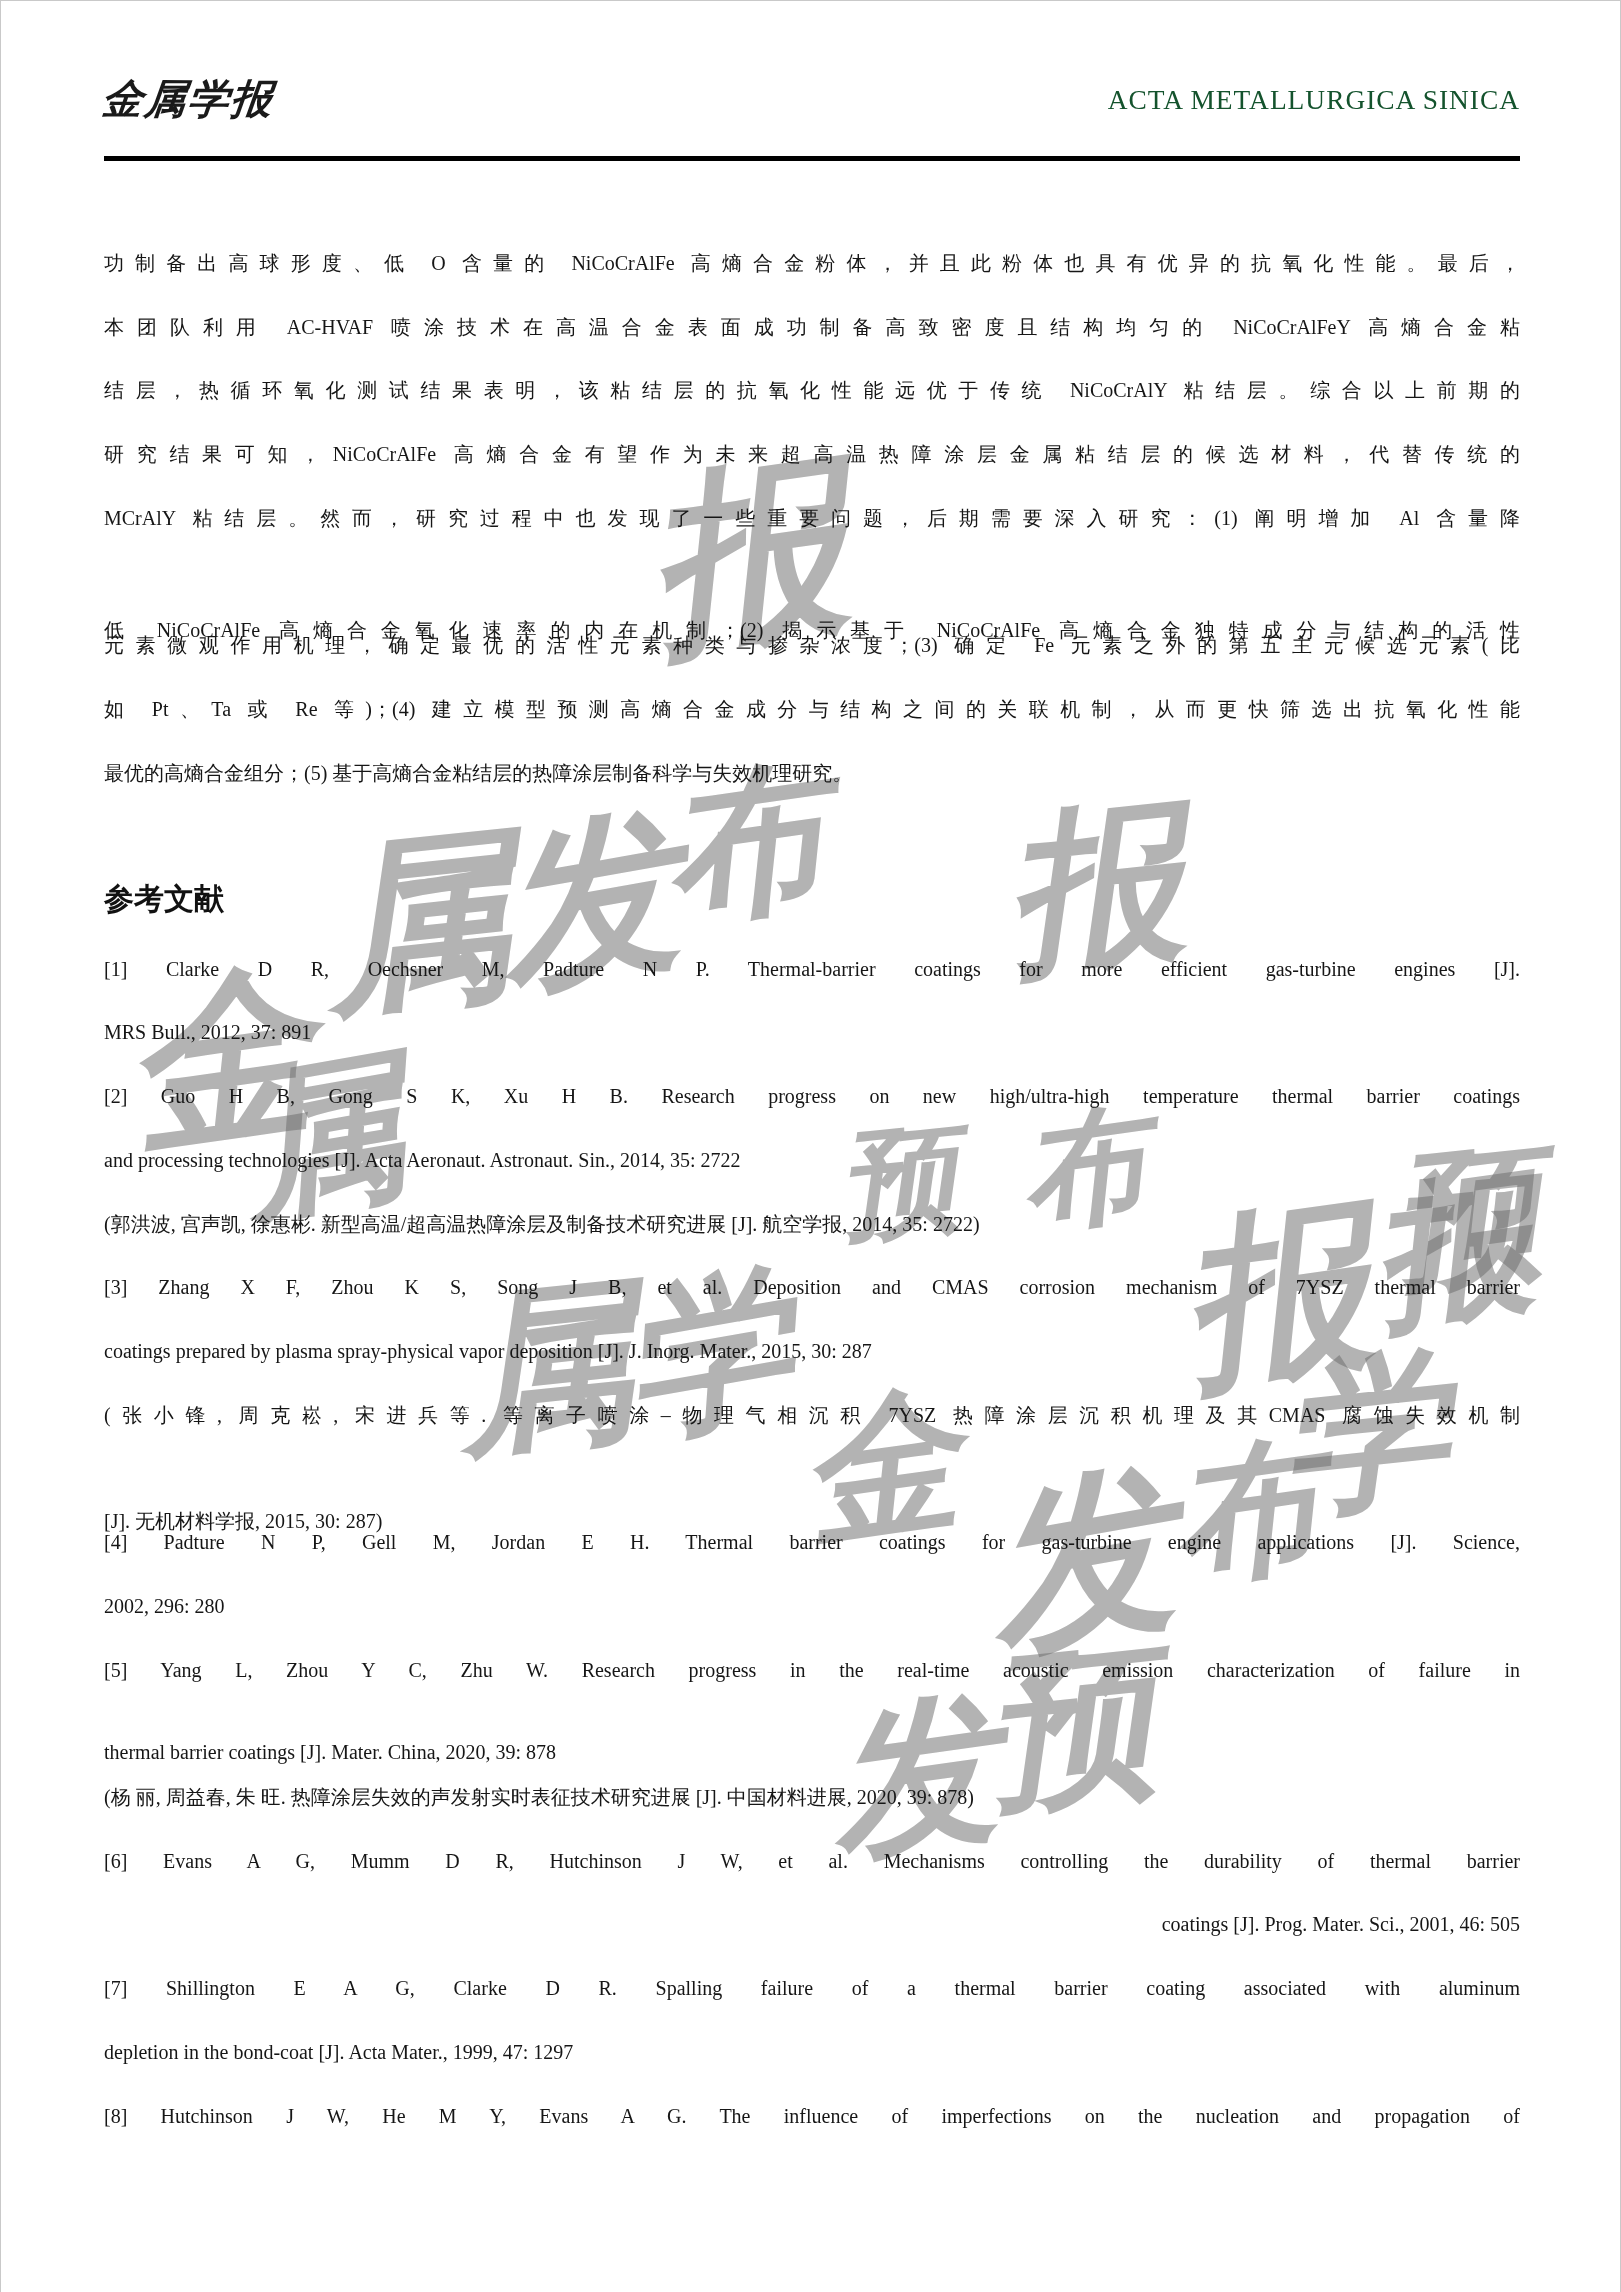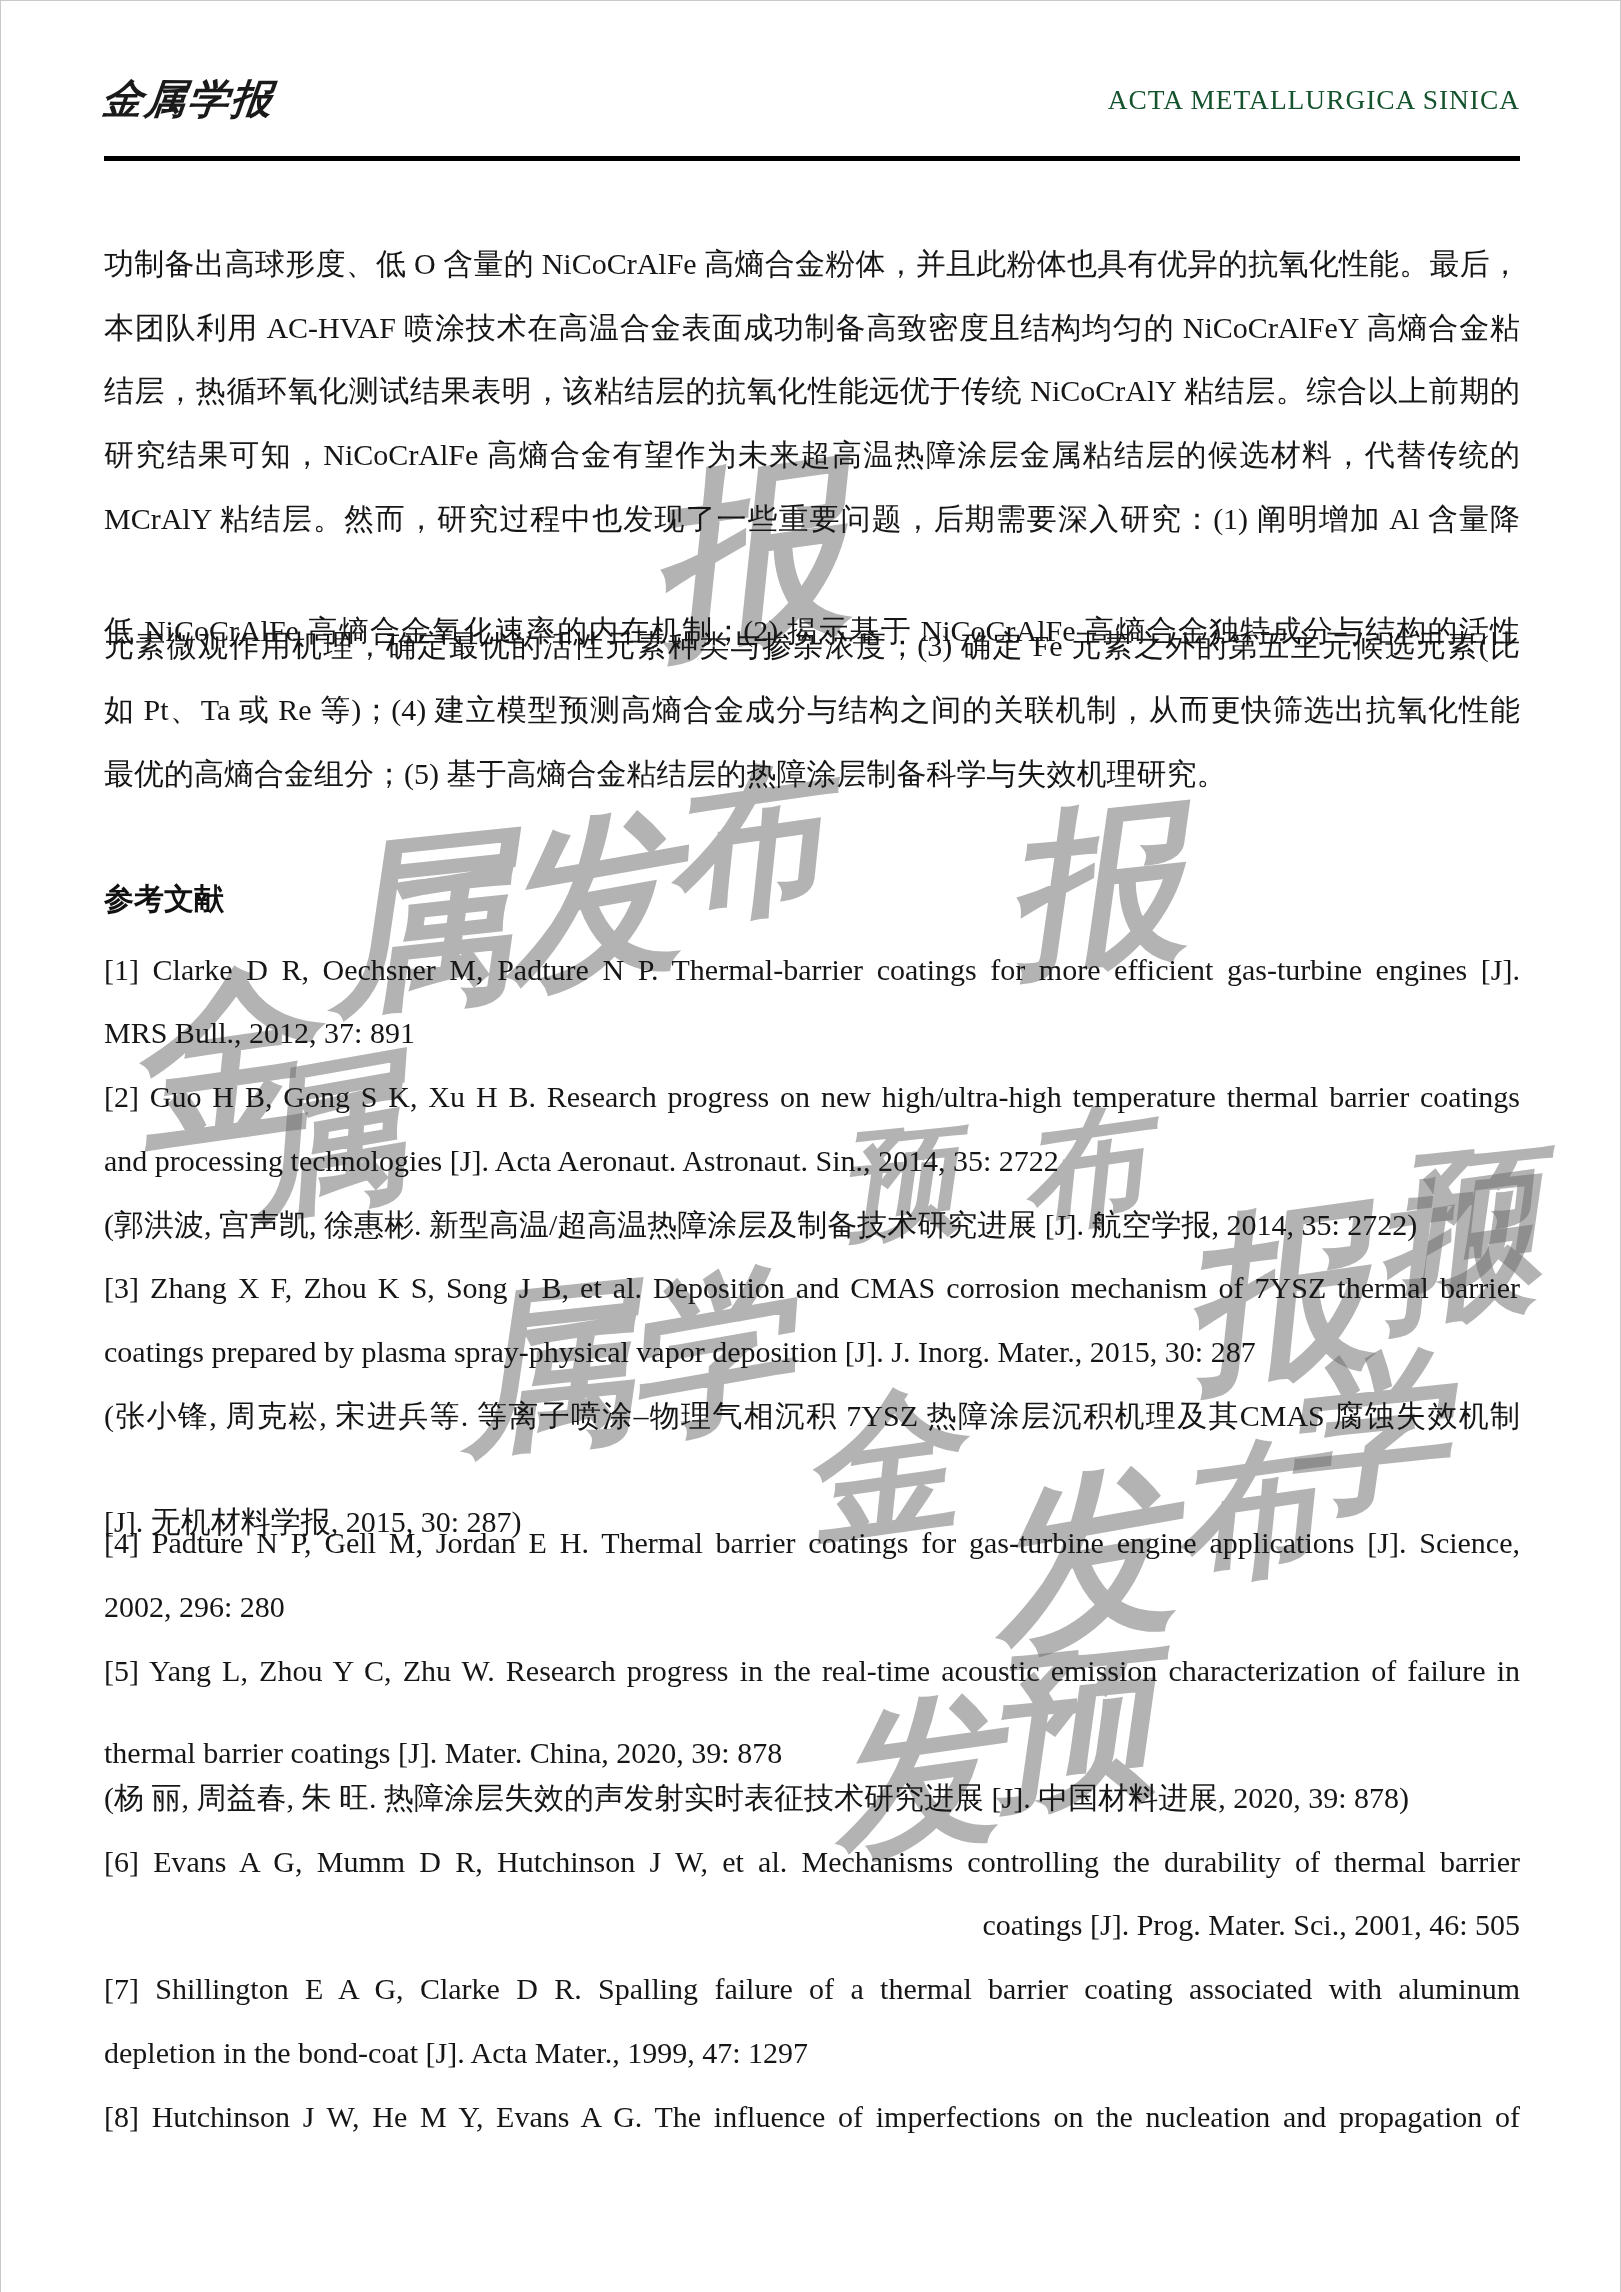--- a/index.html
+++ b/index.html
@@ -22,21 +22,21 @@
   .journal-title{
     position:absolute;top:84px;left:103px;width:1416px;
     text-align:right;font-size:27.4px;letter-spacing:1px;color:#14532d;
   }
   .rule{
     position:absolute;left:103px;top:155px;width:1416px;height:4.9px;
     background:#000;
   }
   .tline{
     position:absolute;left:103px;width:1416px;height:64px;
-    font-size:30px;line-height:39px;
+    font-size:20px;line-height:39px;
     text-align:left;color:#161616;
   }
   .tline.full{
     text-align:justify;
     text-align-last:justify;
   }
   .refs-heading{
     position:absolute;left:103px;top:878px;
     font-family:"Liberation Sans","DejaVu Sans",sans-serif;
     font-size:30px;font-weight:bold;color:#111;margin:0;

